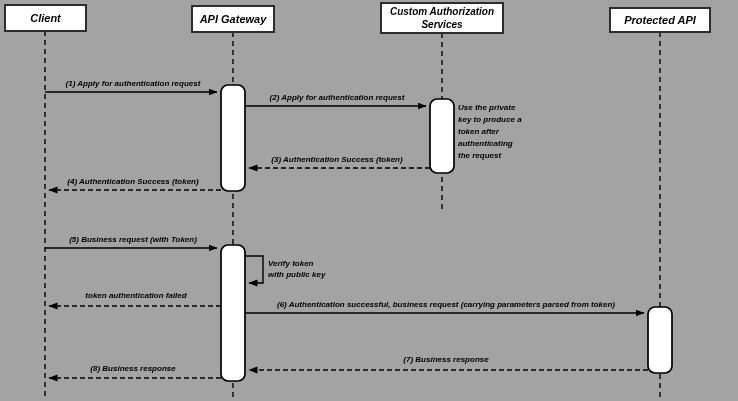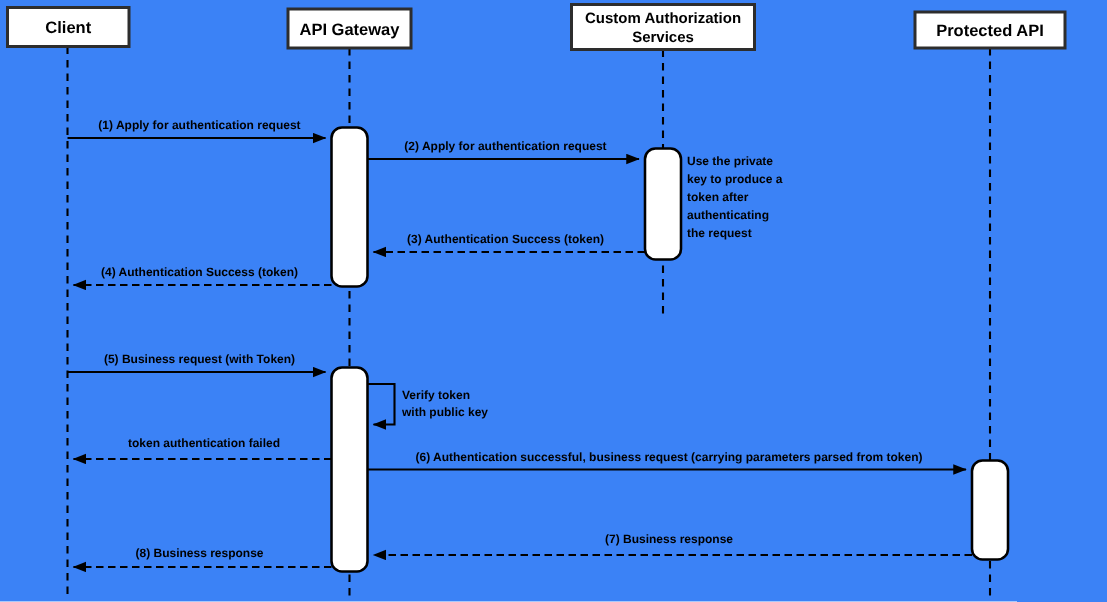--- a/index.html
+++ b/index.html
@@ -4,22 +4,23 @@
 <style>
   html, body {
     margin: 0;
     padding: 0;
     background: #ffffff;
   }
   .canvas {
     position: relative;
     width: 738px;
     height: 401px;
-    background: #3b82f6;
+    background: #a3a3a3;
     overflow: hidden;
+    font-style: italic;
   }
   svg {
     display: block;
     font-family: "Liberation Sans", "DejaVu Sans", sans-serif;
   }
   .actor-box {
     fill: #ffffff;
     stroke: #2d2d2d;
     stroke-width: 2;
   }

